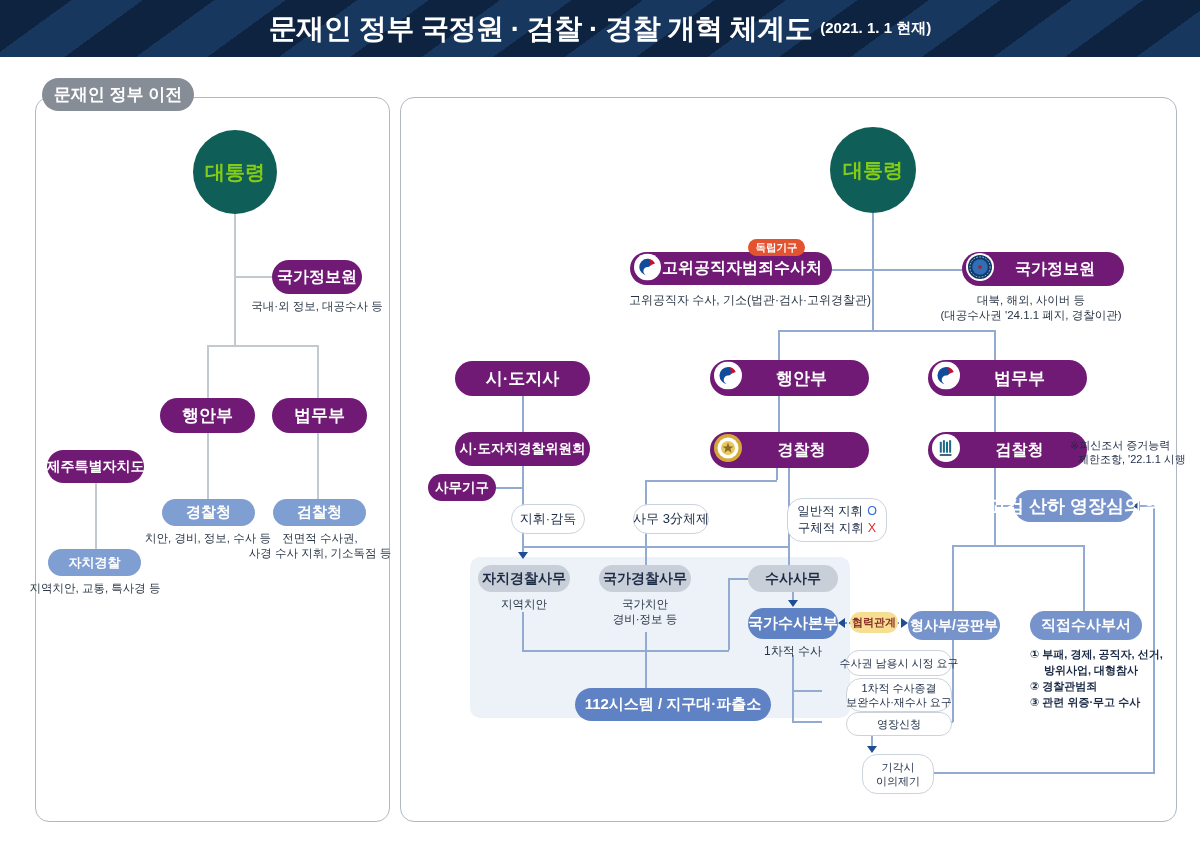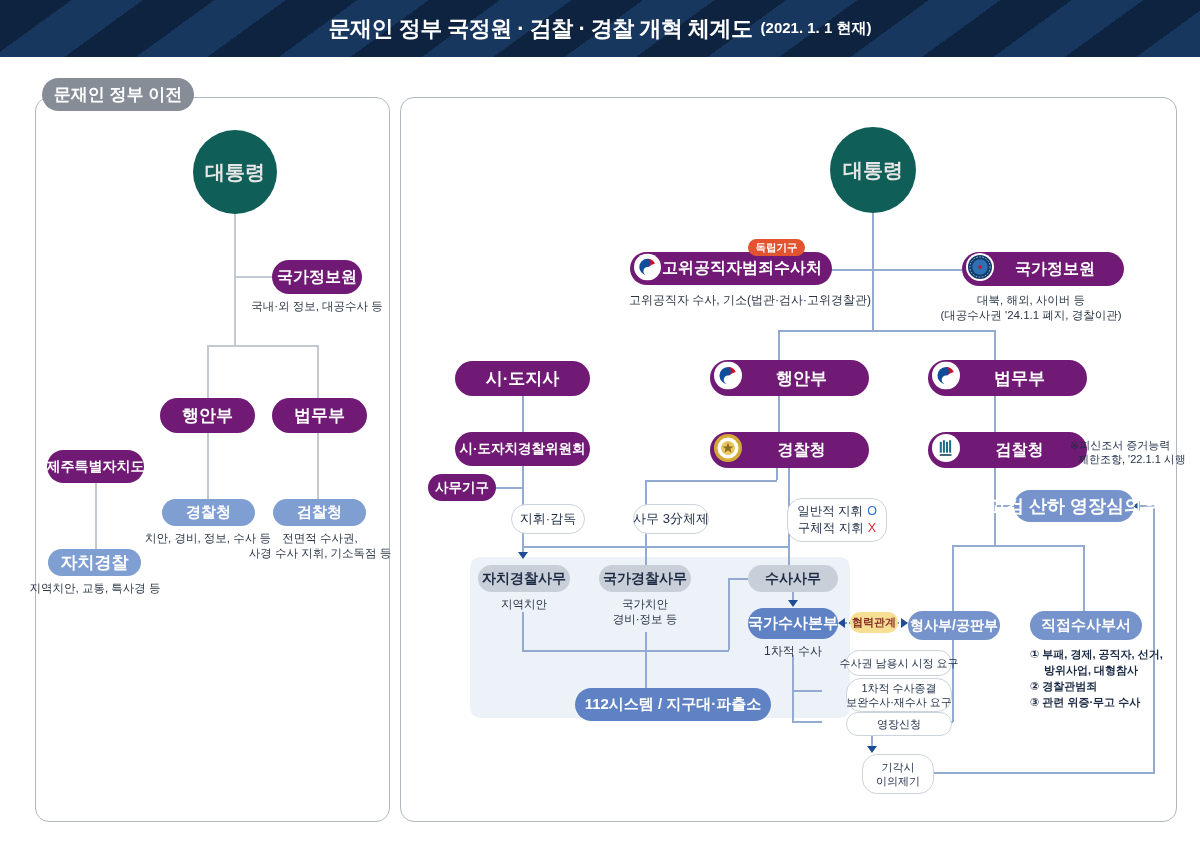--- a/index.html
+++ b/index.html
@@ -2,36 +2,36 @@
 <html><head>
 <meta charset="utf-8">
 <style>
   html,body{margin:0;padding:0;background:#ffffff;}
   #stage{position:relative;width:1200px;height:847px;background:#ffffff;overflow:hidden;
          font-family:"Liberation Sans","DejaVu Sans",sans-serif;color:#1c2b45;}
   
   .titlebar{position:absolute;left:0;top:0;width:1200px;height:57px;
     background:repeating-linear-gradient(144deg,#0d2340 0 42px,#17375e 42px 84px);
     display:flex;align-items:center;justify-content:center;}
-  .titlebar .main{color:#fff;font-size:22px;font-weight:bold;letter-spacing:-0.5px;text-align:right;}
+  .titlebar .main{color:#fff;font-size:28px;font-weight:bold;letter-spacing:-0.5px;text-align:right;}
   .titlebar .date{color:#fff;font-size:15px;font-weight:bold;margin-left:8px;}
   
   .panel{position:absolute;border:1.5px solid #b0b7c0;border-radius:14px;background:#fff;}
   .panel-badge{position:absolute;display:flex;align-items:center;justify-content:center;
     color:#fff;font-weight:bold;border-radius:17px;z-index:5;}
   
   .pill{position:absolute;display:flex;align-items:center;justify-content:center;
     font-weight:bold;color:#fff;border-radius:18px;z-index:3;white-space:nowrap;}
   .pd{background:#701a75;}          
   .pm{background:#7693cb;}          
   .pm2{background:#5e82c4;}         
   .pl{background:#7f9ed2;}          
   .pg{background:#c9cfd8;color:#1c2b45;} 
   .circle{position:absolute;border-radius:50%;background:#0f5e57;display:flex;
-    align-items:center;justify-content:center;color:#e5e5e5;font-weight:bold;z-index:3;}
+    align-items:center;justify-content:center;color:#84cc16;font-weight:bold;z-index:3;}
   .note{position:absolute;transform:translateX(-50%);text-align:center;color:#2a3646;
     font-size:11.5px;white-space:nowrap;z-index:3;}
   .wbox{position:absolute;background:#fff;border:1.5px solid #ccd3dc;border-radius:15px;
     display:flex;flex-direction:column;align-items:center;justify-content:center;
     font-weight:normal;color:#1c2b45;z-index:3;white-space:nowrap;margin-left:24px;}
   .lh,.lv{position:absolute;z-index:1;}
   .lh{height:1.5px;} .lv{width:1.5px;}
   .lc1{background:#c3c9d1;}  
   .lc2{background:#93abd1;}  
   .dotted{position:absolute;z-index:1;height:0;border-top:2px dotted #6f96d0;}
@@ -78,21 +78,21 @@
   <div class="pill pd" style="left:272px;top:260px;width:90px;height:34px;font-size:16px;">국가정보원</div>
   <div class="note" style="left:317px;top:299px;">국내·외 정보, 대공수사 등</div>
   <div class="pill pd" style="left:160px;top:398px;width:95px;height:35px;font-size:17px;">행안부</div>
   <div class="pill pd" style="left:272px;top:398px;width:95px;height:35px;font-size:17px;">법무부</div>
   <div class="pill pd" style="left:47px;top:450px;width:97px;height:33px;font-size:14px;">제주특별자치도</div>
   <div class="pill pl" style="left:162px;top:499px;width:93px;height:27px;font-size:15px;">경찰청</div>
   <div class="note" style="left:208px;top:531px;">치안, 경비, 정보, 수사 등</div>
   <div class="pill pl" style="left:273px;top:499px;width:93px;height:27px;font-size:15px;">검찰청</div>
   <div class="note" style="left:320px;top:531px;">전면적 수사권,</div>
   <div class="note" style="left:320px;top:546px;">사경 수사 지휘, 기소독점 등</div>
-  <div class="pill pl" style="left:48px;top:549px;width:93px;height:27px;font-size:17px;">자치경찰</div>
+  <div class="pill pl" style="left:48px;top:549px;width:93px;height:27px;font-size:13px;">자치경찰</div>
   <div class="note" style="left:95px;top:581px;">지역치안, 교통, 특사경 등</div>
 
   <div class="panel" style="left:400px;top:97px;width:775px;height:723px;"></div>
 
   <div style="position:absolute;left:470px;top:557px;width:380px;height:161px;background:#edf1f8;border-radius:10px;z-index:0;"></div>
 
   <div class="lv lc2" style="left:872px;top:213px;height:117px;"></div>
   <div class="lh lc2" style="left:810px;top:269px;width:152px;"></div>
   <div class="lh lc2" style="left:778px;top:330px;width:217px;"></div>
   <div class="lv lc2" style="left:778px;top:330px;height:30px;"></div>

